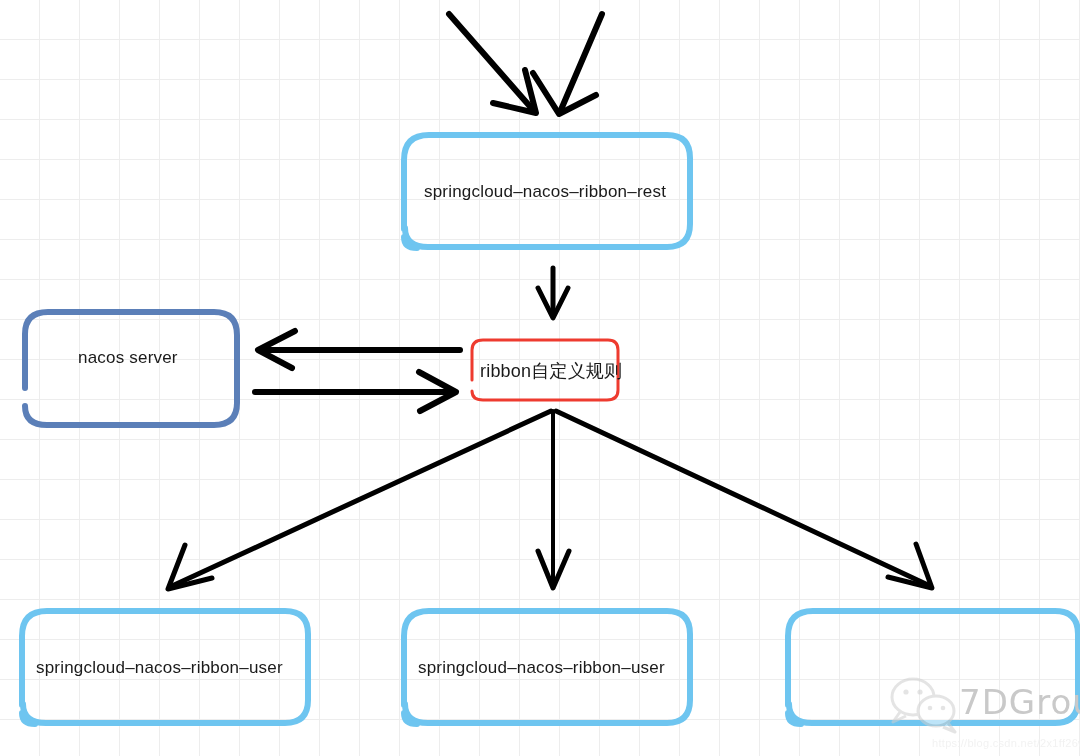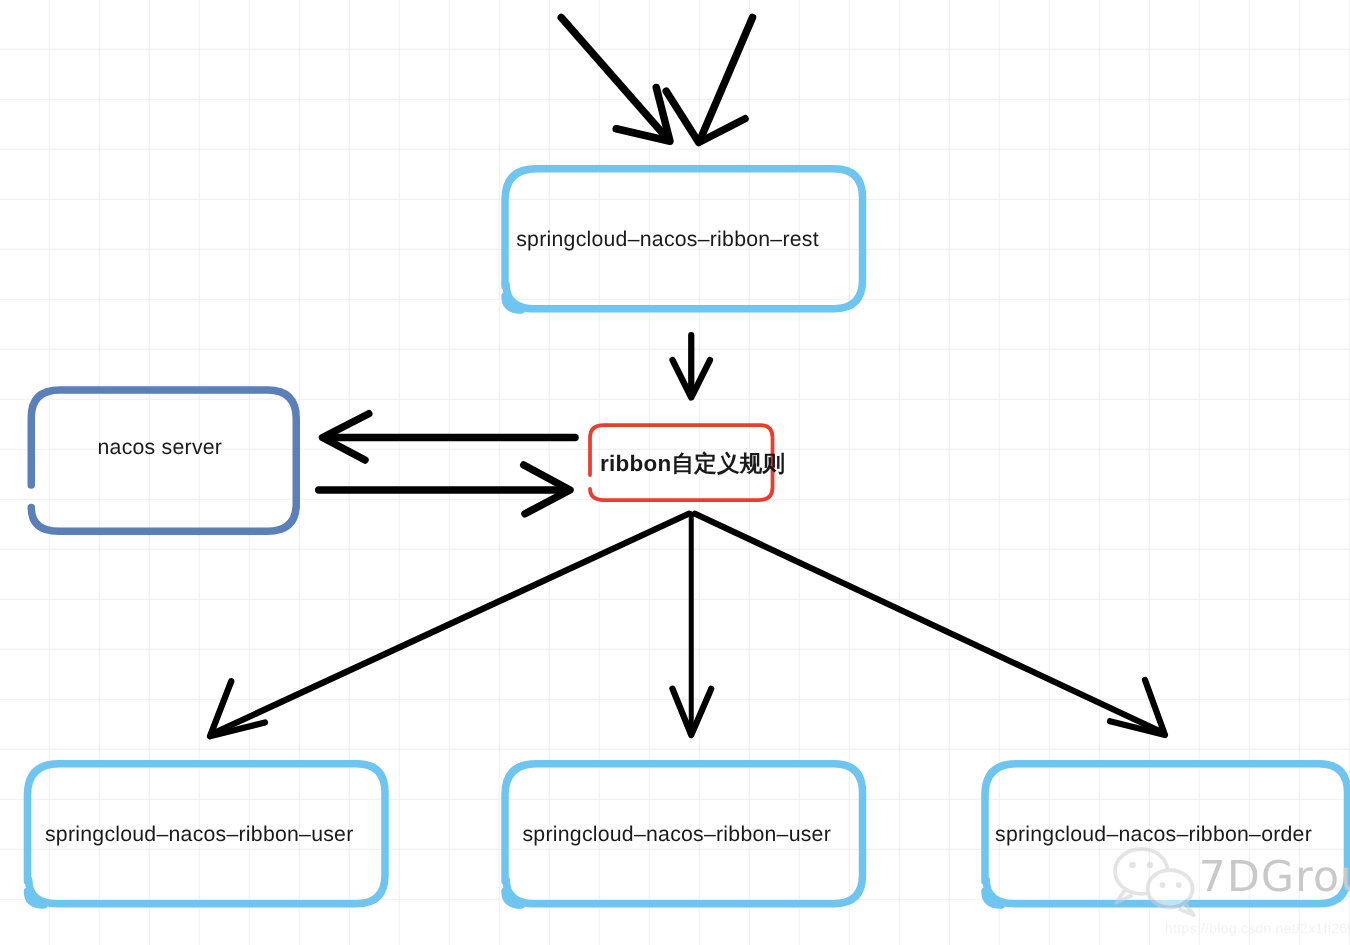--- a/index.html
+++ b/index.html
@@ -132,29 +132,28 @@
       <path d="M900 712 L893 722 L906 716" fill="none" stroke="#cfcfcf" stroke-width="3" stroke-linejoin="round"></path>
       <circle cx="906" cy="692" r="2.6" fill="#cfcfcf"></circle>
       <circle cx="920" cy="692" r="2.6" fill="#cfcfcf"></circle>
       <ellipse cx="936" cy="711" rx="18" ry="15" fill="#ffffff" stroke="#cfcfcf" stroke-width="3"></ellipse>
       <path d="M948 723 L955 732 L943 727" fill="#ffffff" stroke="#cfcfcf" stroke-width="3" stroke-linejoin="round"></path>
       <circle cx="930" cy="708" r="2.3" fill="#cfcfcf"></circle>
       <circle cx="943" cy="708" r="2.3" fill="#cfcfcf"></circle>
     </g>
   </svg>
 
-  <div class="node-label" style="left:413px;top:182px;">springcloud–nacos–ribbon–rest</div>
+  <div class="node-label" style="left:424px;top:182px;">springcloud–nacos–ribbon–rest</div>
 
   <div class="node-label" style="left:78px;top:348px;">nacos server</div>
 
-  <div class="node-label cn" style="left:480px;top:359px;font-weight:bold;">ribbon自定义规则</div>
+  <div class="node-label cn" style="left:480px;top:359px;">ribbon自定义规则</div>
 
   <div class="node-label" style="left:36px;top:658px;">springcloud–nacos–ribbon–user</div>
 
   <div class="node-label" style="left:418px;top:658px;">springcloud–nacos–ribbon–user</div>
 
-  <div class="node-label" style="left:796px;top:658px;">springcloud–nacos–ribbon–order</div>
 
   <div class="wm-text" style="left:959px;top:682px;">7DGroup</div>
 
   <div class="url-wm" style="left:932px;top:737px;">https://blog.csdn.net/2x1ff26w</div>
 
 </div>
 
 </body></html>

